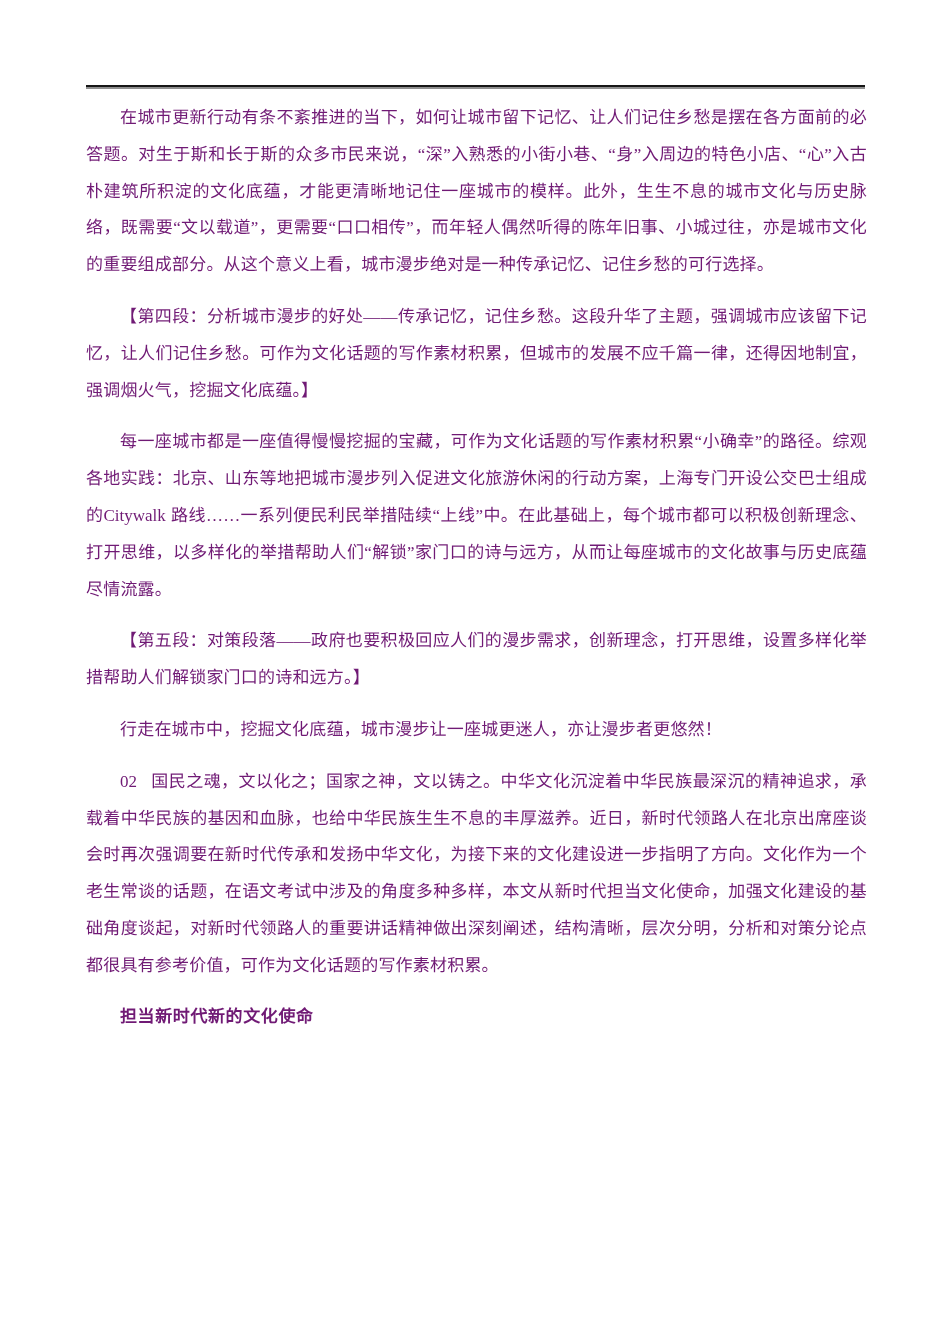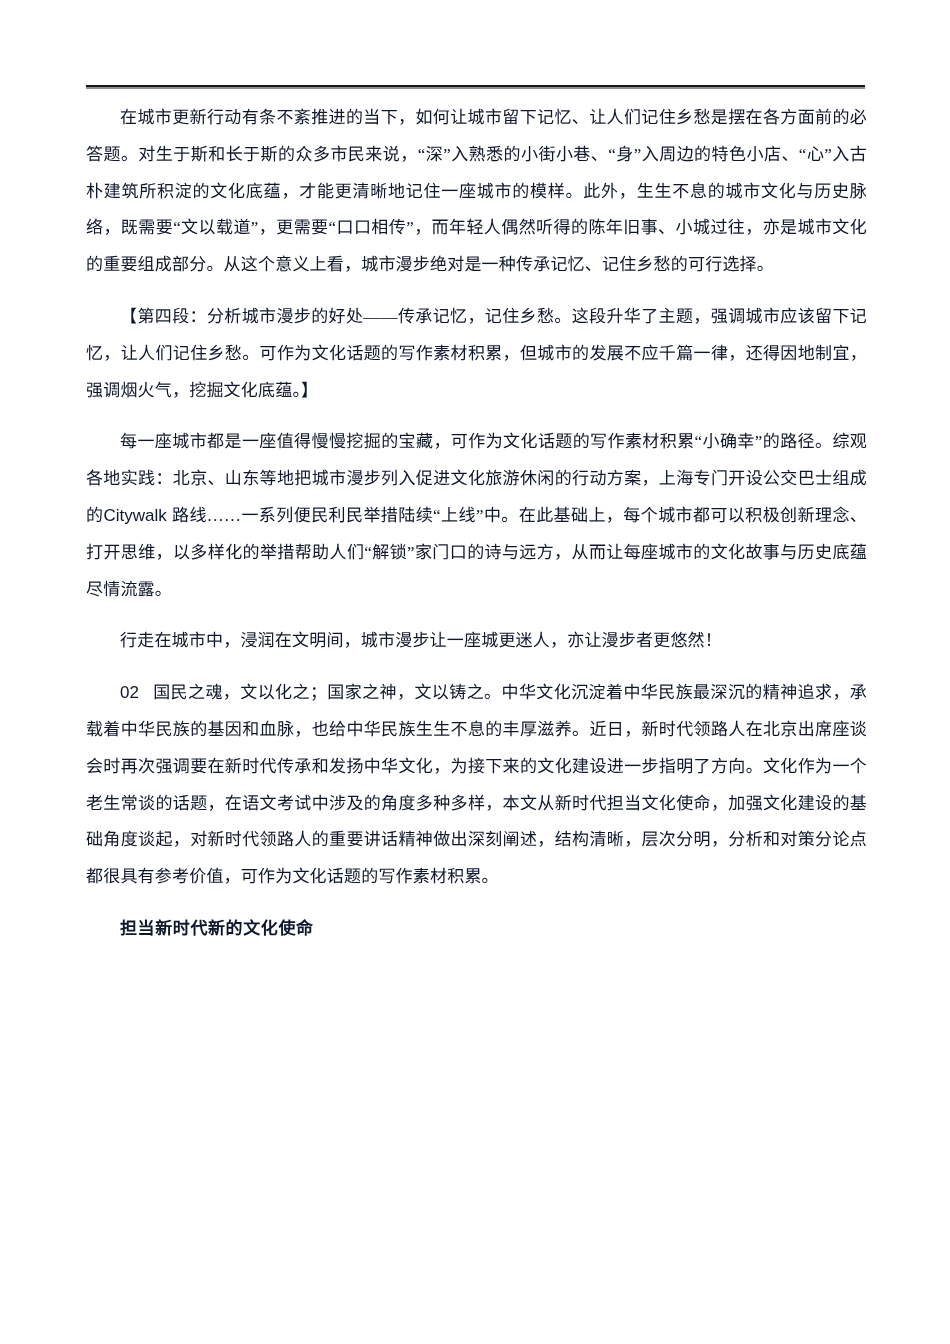--- a/index.html
+++ b/index.html
@@ -6,21 +6,21 @@
     margin: 0;
     padding: 0;
     background: #ffffff;
   }
   .page {
     position: relative;
     width: 950px;
     height: 1344px;
     background: #ffffff;
     overflow: hidden;
-    color: #0f172a;
+    color: #701a75;
     font-family: "Liberation Serif", "DejaVu Serif", serif;
   }
   .header-rule {
     position: absolute;
     left: 86px;
     top: 85px;
     width: 779px;
     height: 0;
     border-top: 2px solid #161616;
     border-bottom: 2px solid #8f8f8f;
@@ -36,23 +36,24 @@
     font-size: 17px;
     line-height: 36.8px;
     text-align: justify;
     text-indent: 2em;
     letter-spacing: 0.2px;
     word-break: break-all;
   }
   .heading {
     font-weight: 700;
     letter-spacing: 0.6px;
+    font-family: Liberation Mono, monospace;
   }
   .latin {
-    font-family: Liberation Sans, sans-serif;
+    font-family: Liberation Serif, serif;
     letter-spacing: 0;
   }
   .latin-word {
     margin-right: 5px;
   }
   .num-prefix {
     margin-right: 14px;
   }
 </style>
 </head>
@@ -63,22 +64,23 @@
   <div class="header-rule"></div>
 
   <div class="content">
 
     <p class="para">在城市更新行动有条不紊推进的当下，如何让城市留下记忆、让人们记住乡愁是摆在各方面前的必答题。对生于斯和长于斯的众多市民来说，“深”入熟悉的小街小巷、“身”入周边的特色小店、“心”入古朴建筑所积淀的文化底蕴，才能更清晰地记住一座城市的模样。此外，生生不息的城市文化与历史脉络，既需要“文以载道”，更需要“口口相传”，而年轻人偶然听得的陈年旧事、小城过往，亦是城市文化的重要组成部分。从这个意义上看，城市漫步绝对是一种传承记忆、记住乡愁的可行选择。</p>
 
     <p class="para">【第四段：分析城市漫步的好处——传承记忆，记住乡愁。这段升华了主题，强调城市应该留下记忆，让人们记住乡愁。可作为文化话题的写作素材积累，但城市的发展不应千篇一律，还得因地制宜，强调烟火气，挖掘文化底蕴。】</p>
 
     <p class="para"><span>每一座城市都是一座值得慢慢挖掘的宝藏，可作为文化话题的写作素材积累“小确幸”的路径。综观各地实践：北京、山东等地把城市漫步列入促进文化旅游休闲的行动方案，上海专门开设公交巴士组成的</span><span class="latin latin-word">Citywalk</span><span>路线……一系列便民利民举措陆续“上线”中。在此基础上，每个城市都可以积极创新理念、打开思维，以多样化的举措帮助人们“解锁”家门口的诗与远方，从而让每座城市的文化故事与历史底蕴尽情流露。</span></p>
 
+    <p class="para">【第五段：对策段落——政府也要积极回应人们的漫步需求，创新理念，打开思维，设置多样化举措帮助人们解锁家门口的诗和远方。】</p>
 
-    <p class="para">行走在城市中，浸润在文明间，城市漫步让一座城更迷人，亦让漫步者更悠然！</p>
+    <p class="para">行走在城市中，挖掘文化底蕴，城市漫步让一座城更迷人，亦让漫步者更悠然！</p>
 
 
 
     <p class="para"><span class="latin num-prefix">02</span><span>国民之魂，文以化之；国家之神，文以铸之。中华文化沉淀着中华民族最深沉的精神追求，承载着中华民族的基因和血脉，也给中华民族生生不息的丰厚滋养。近日，新时代领路人在北京出席座谈会时再次强调要在新时代传承和发扬中华文化，为接下来的文化建设进一步指明了方向。文化作为一个老生常谈的话题，在语文考试中涉及的角度多种多样，本文从新时代担当文化使命，加强文化建设的基础角度谈起，对新时代领路人的重要讲话精神做出深刻阐述，结构清晰，层次分明，分析和对策分论点都很具有参考价值，可作为文化话题的写作素材积累。</span></p>
 
     <p class="para heading">担当新时代新的文化使命</p>
 
 
   </div>
 </div>

